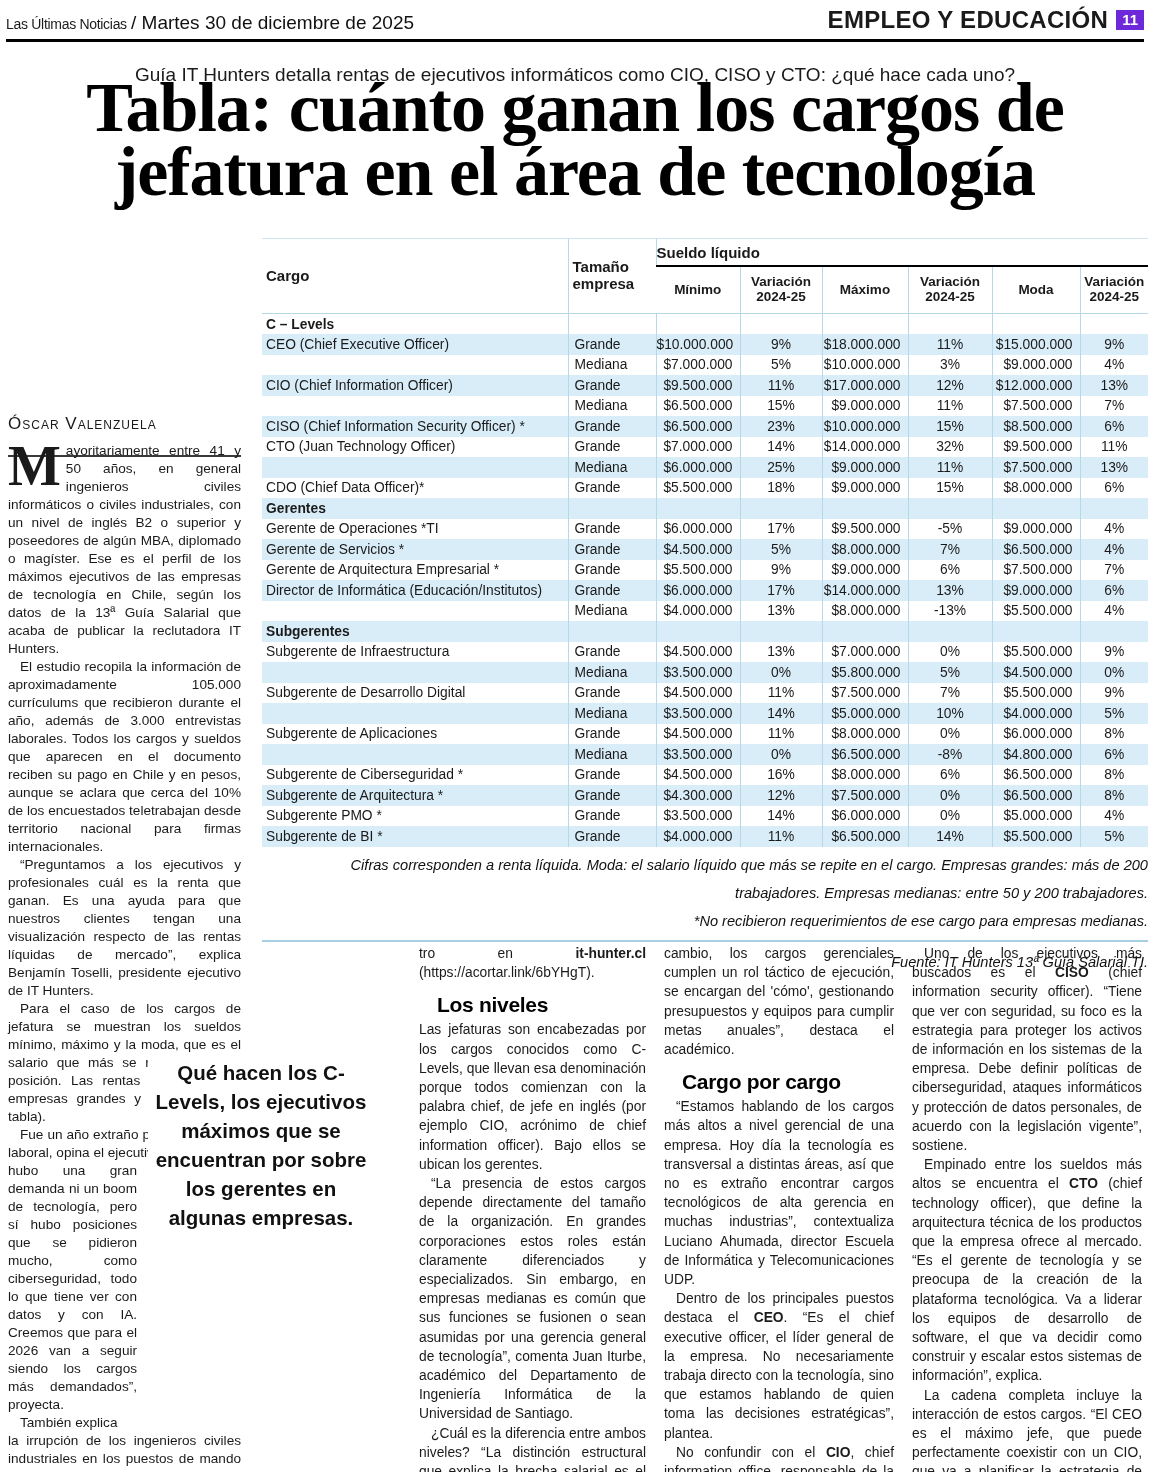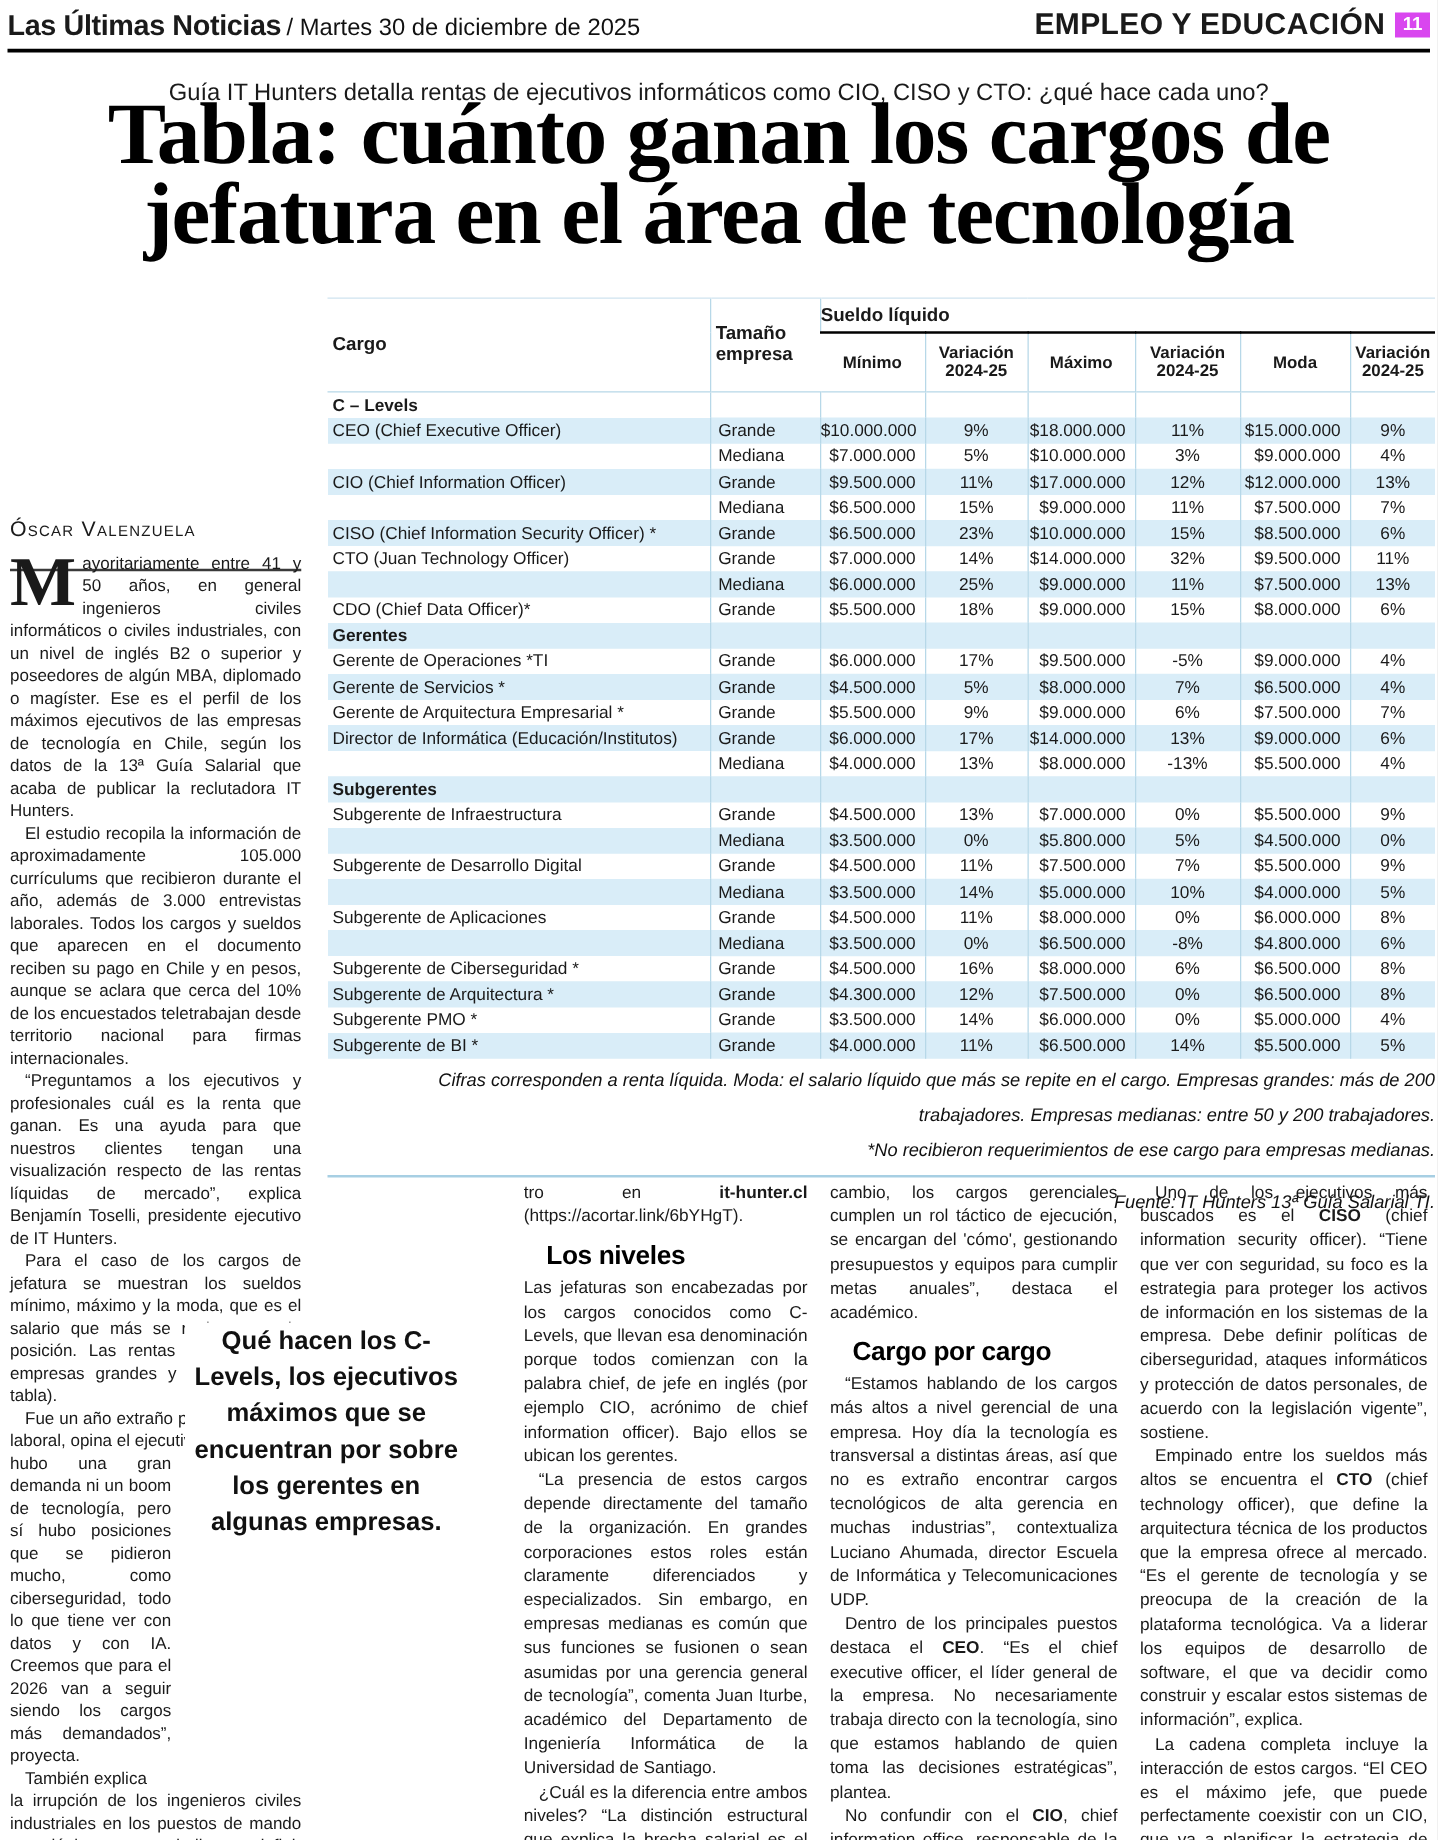--- a/index.html
+++ b/index.html
@@ -9,26 +9,26 @@
     background:#ffffff; overflow:hidden; color:#1a1a1a;
     font-family:"Liberation Sans", sans-serif;
   }
   
   .masthead {
     position:absolute; left:6px; right:6px; top:6px;
     display:flex; justify-content:space-between; align-items:flex-end;
     border-bottom:3px solid #000; padding-bottom:5px;
   }
   .mast-left { font-size:15px; }
-  .paper-name { font-weight:bold; font-size:23px; letter-spacing:-0.3px;text-align:center; }
+  .paper-name { font-weight:normal; font-size:14px; letter-spacing:-0.3px;text-align:center; }
   .date-line { font-size:19px; color:#111; }
   .mast-right { display:flex; align-items:center; }
   .section-title { font-weight:bold; font-size:24px; letter-spacing:0.3px; }
   .page-badge {
-    background:#d946ef; color:#fff; font-weight:bold; font-size:15px;
+    background:#6d28d9; color:#fff; font-weight:bold; font-size:15px;
     padding:2px 6px 3px; margin-left:8px; line-height:1;
   }
   
   .kicker { position:absolute; top:64px; left:0; width:100%; text-align:center; font-size:19px; color:#1a1a1a; }
   .headline {
     position:absolute; top:76px; left:0; width:100%; text-align:center;
     font-family:"Liberation Serif", serif; font-weight:bold; color:#000;
     font-size:70px; line-height:64px; letter-spacing:-1px;
   }
   

